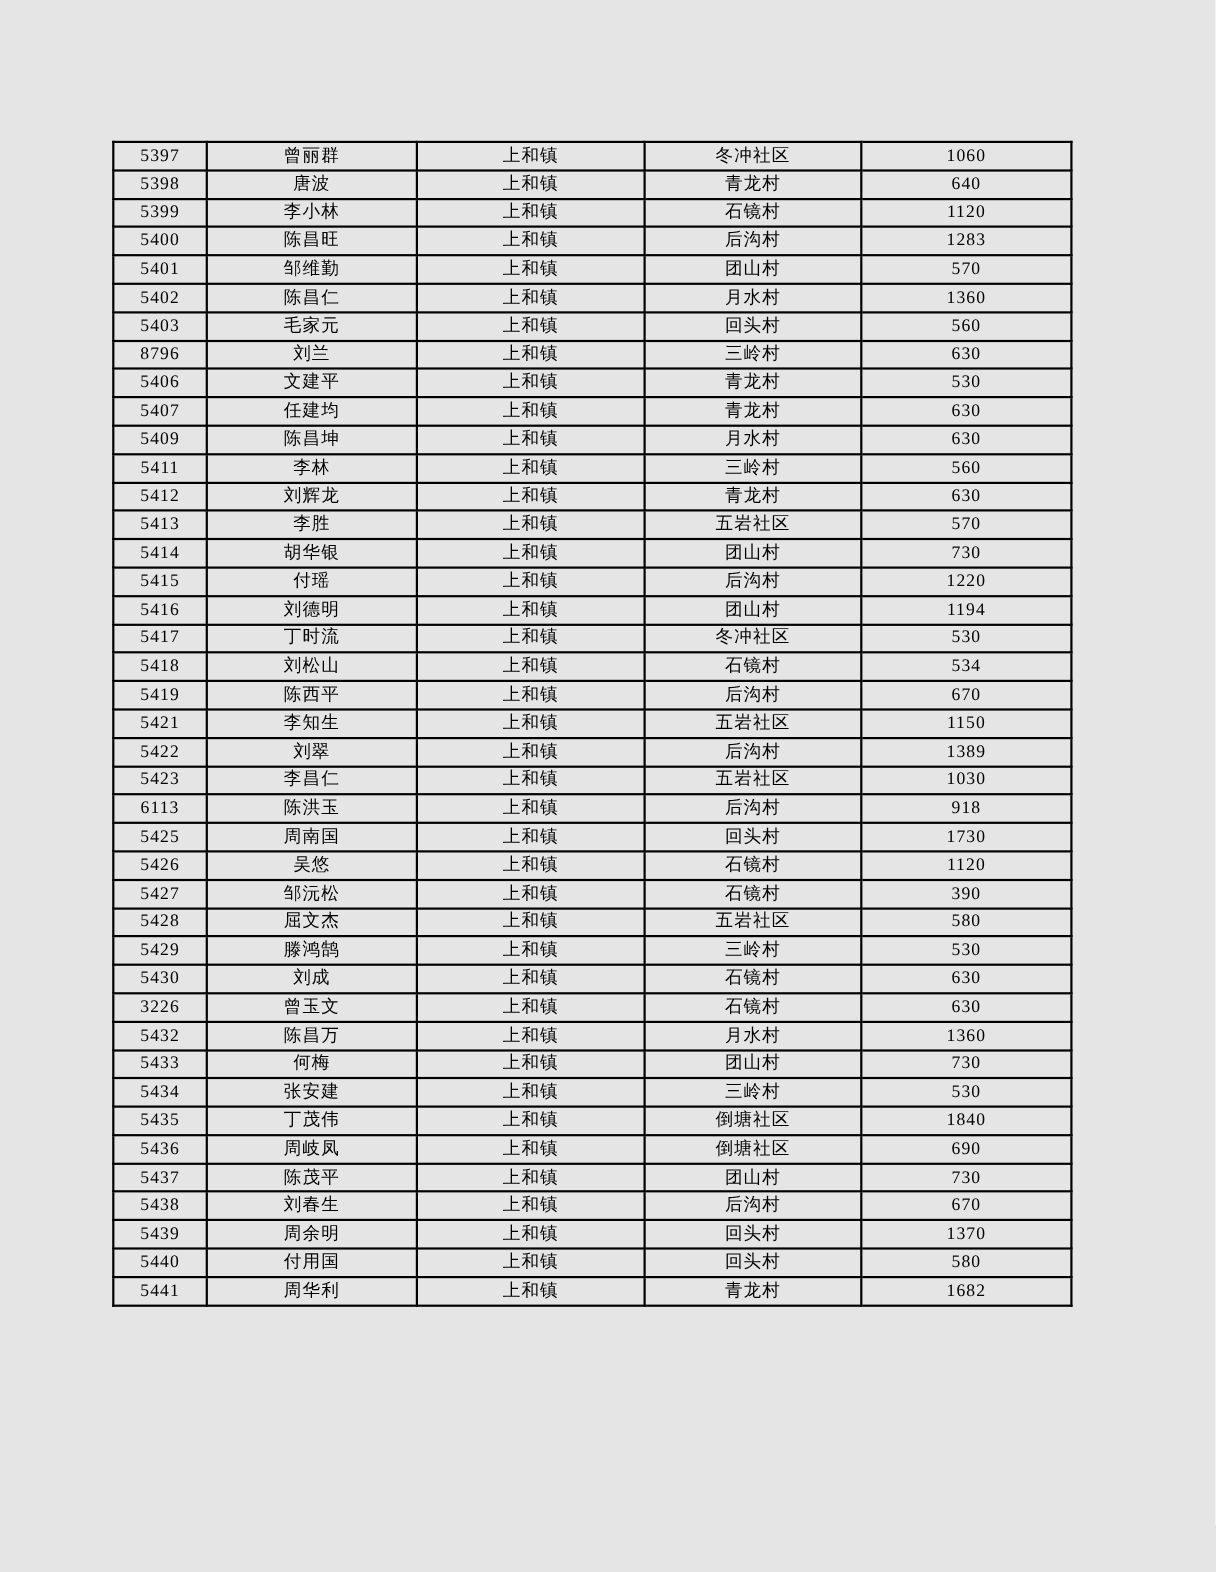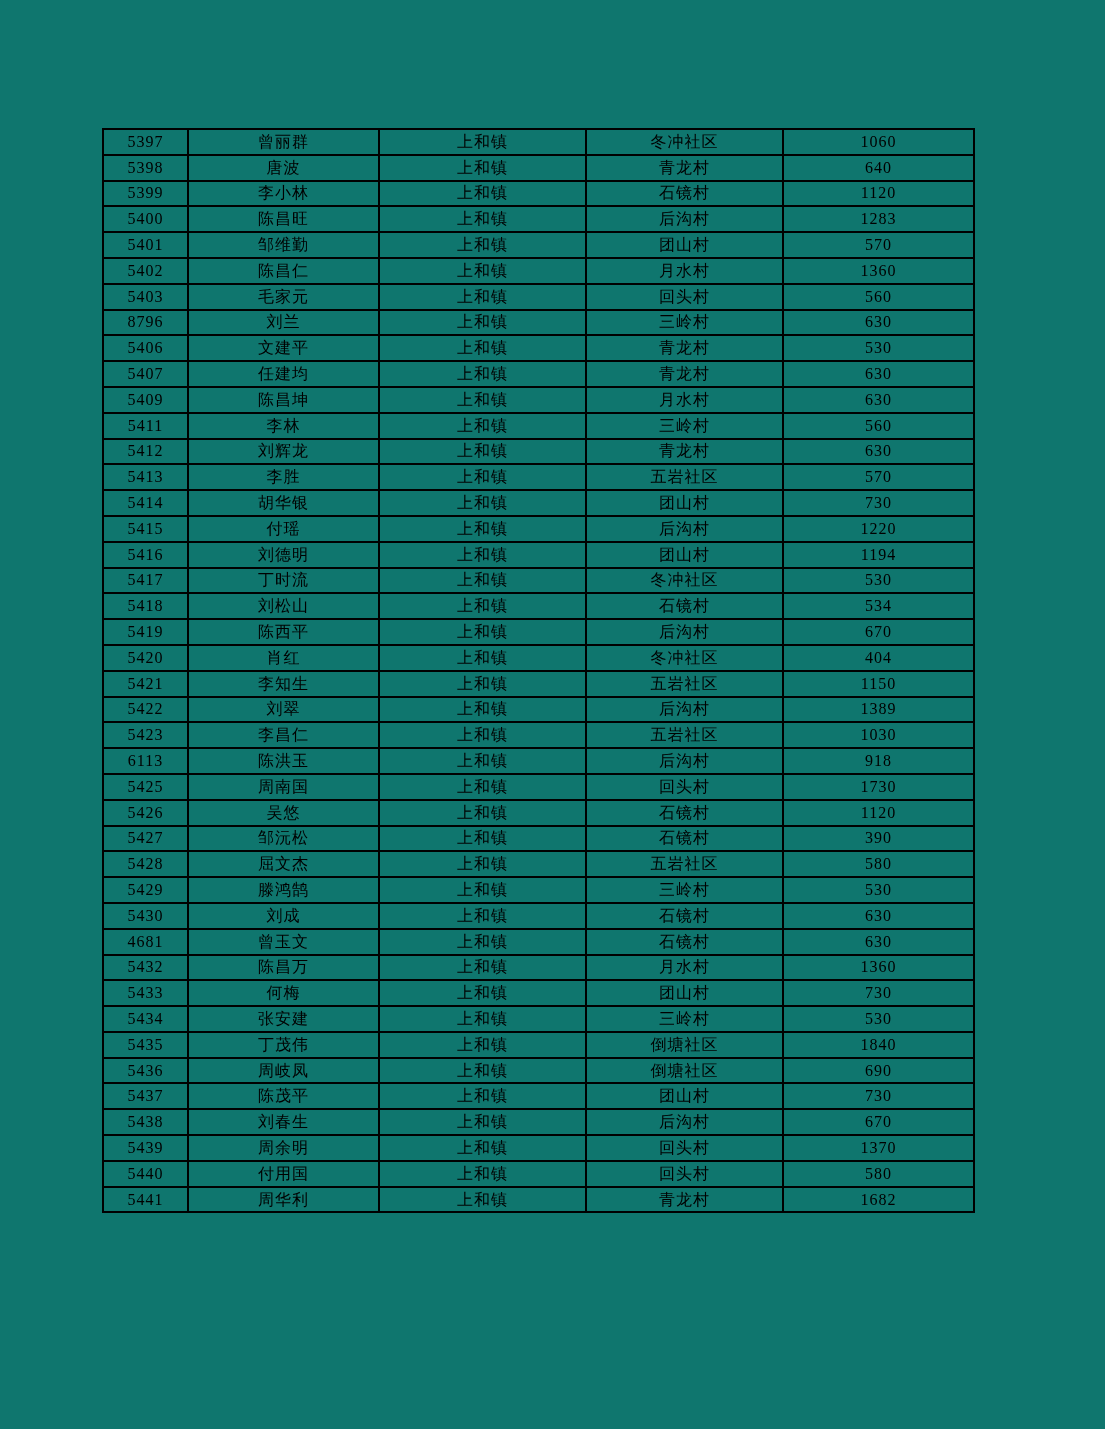--- a/index.html
+++ b/index.html
@@ -4,21 +4,21 @@
 <style>
   html, body {
     margin: 0;
     padding: 0;
     background: #ffffff;
   }
   .page {
     position: relative;
     width: 1105px;
     height: 1429px;
-    background: #0f766e;
+    background: #e5e5e5;
     overflow: hidden;
     font-family: "Liberation Serif", "DejaVu Serif", serif;
     color: #000000;
   }
   table.records {
     position: absolute;
     left: 102px;
     top: 128px;
     width: 871px;
     border-collapse: collapse;
@@ -189,27 +189,20 @@
           <td>534</td>
         </tr>
         <tr>
           <td>5419</td>
           <td>陈西平</td>
           <td>上和镇</td>
           <td>后沟村</td>
           <td>670</td>
         </tr>
         <tr>
-          <td>5420</td>
-          <td>肖红</td>
-          <td>上和镇</td>
-          <td>冬冲社区</td>
-          <td>404</td>
-        </tr>
-        <tr>
           <td>5421</td>
           <td>李知生</td>
           <td>上和镇</td>
           <td>五岩社区</td>
           <td>1150</td>
         </tr>
         <tr>
           <td>5422</td>
           <td>刘翠</td>
           <td>上和镇</td>
@@ -266,21 +259,21 @@
           <td>530</td>
         </tr>
         <tr>
           <td>5430</td>
           <td>刘成</td>
           <td>上和镇</td>
           <td>石镜村</td>
           <td>630</td>
         </tr>
         <tr>
-          <td>4681</td>
+          <td>3226</td>
           <td>曾玉文</td>
           <td>上和镇</td>
           <td>石镜村</td>
           <td>630</td>
         </tr>
         <tr>
           <td>5432</td>
           <td>陈昌万</td>
           <td>上和镇</td>
           <td>月水村</td>

